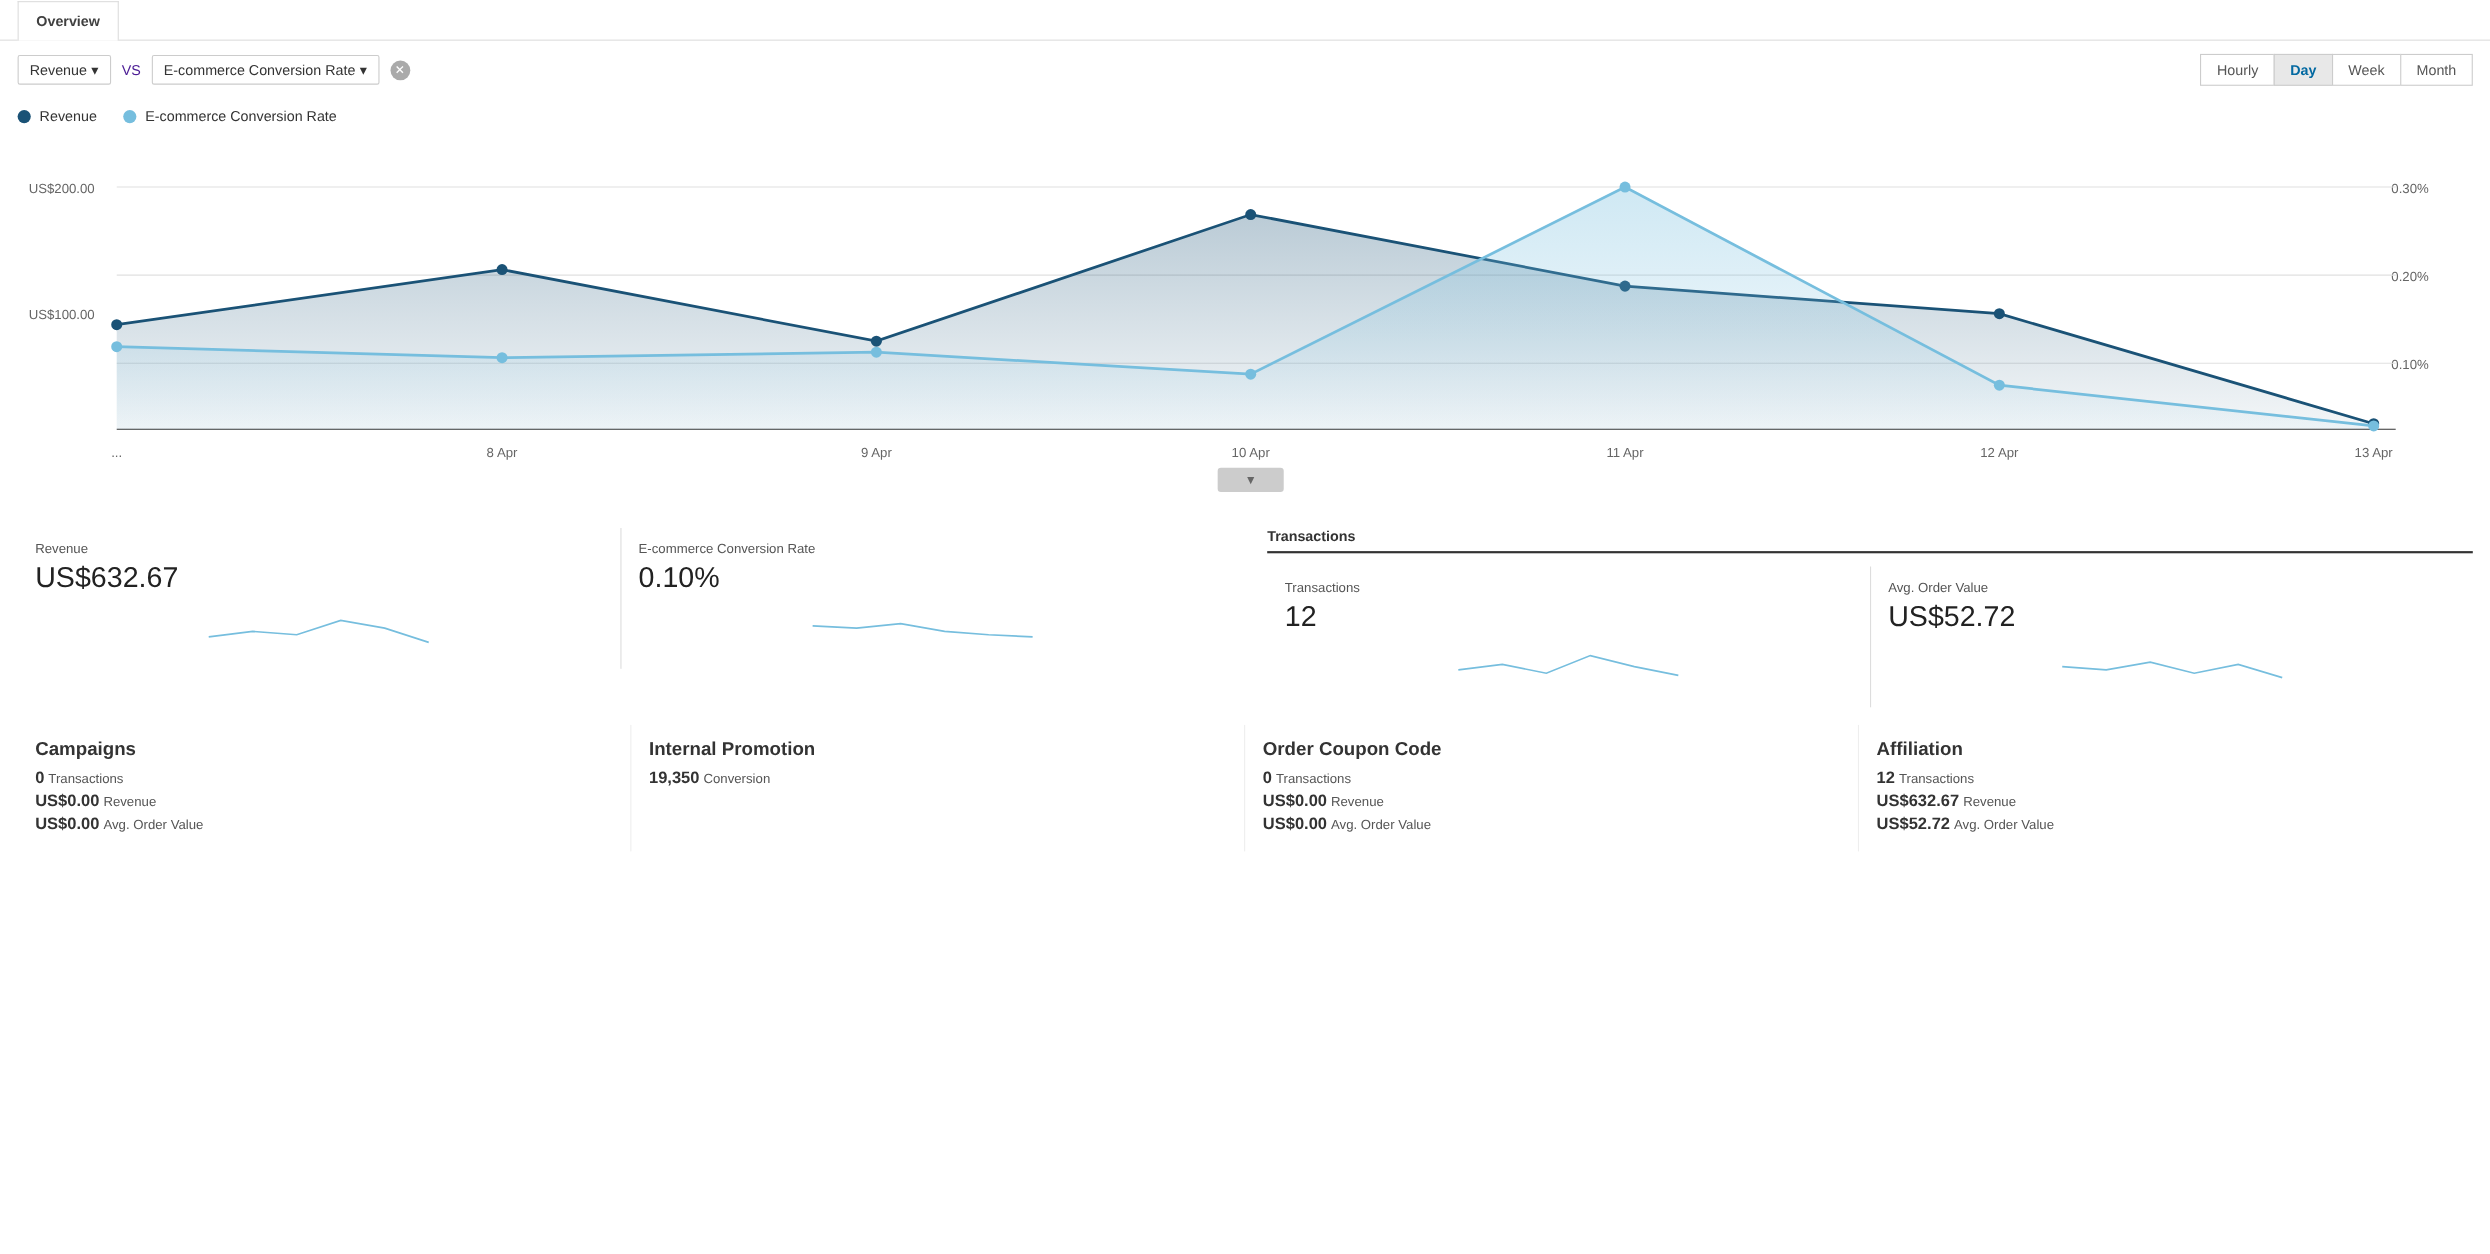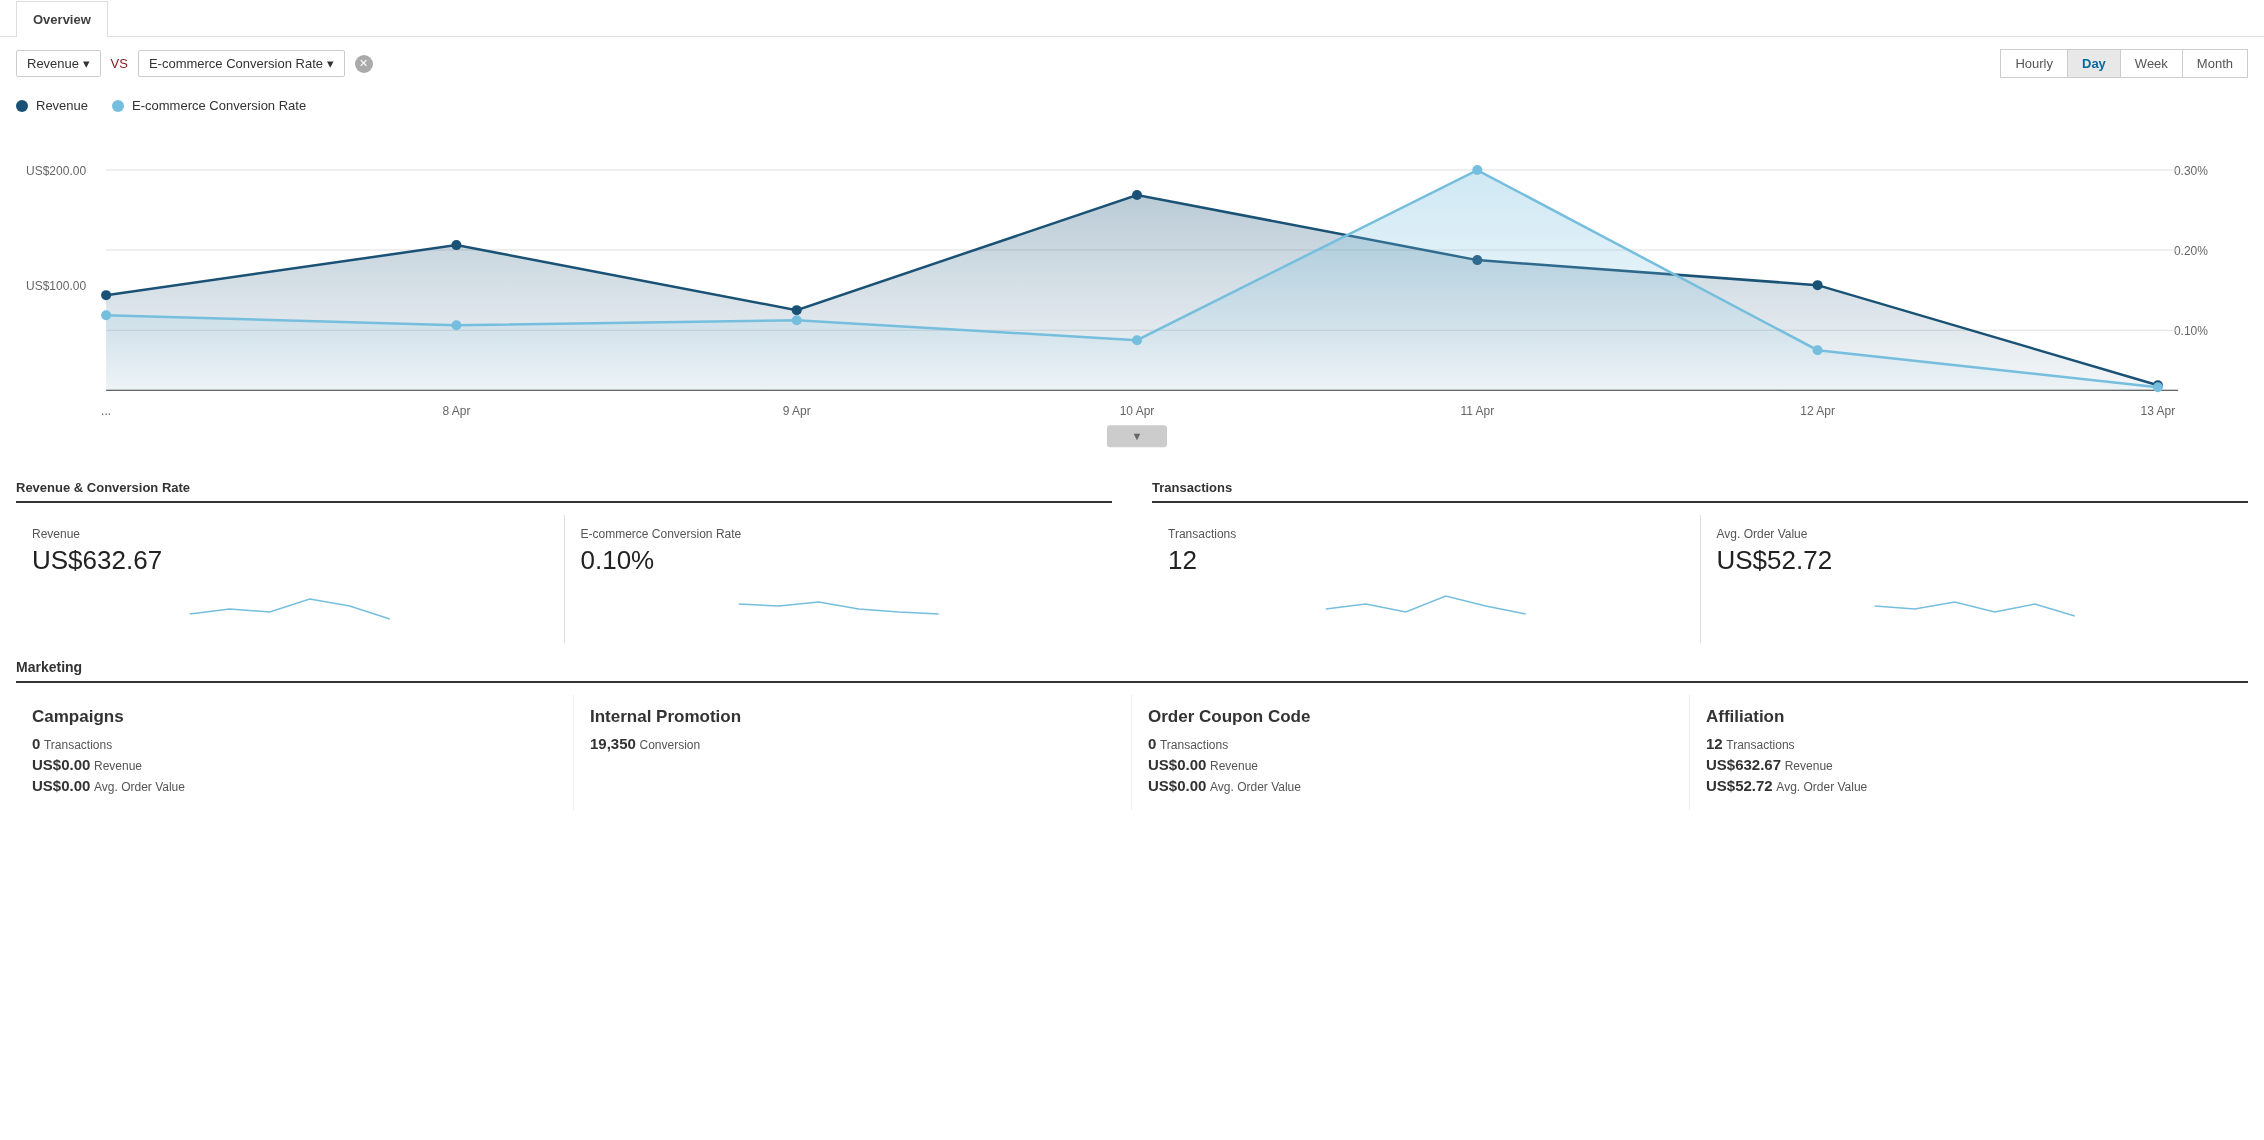--- a/index.html
+++ b/index.html
@@ -8,21 +8,21 @@
     .page-container { padding: 0; background: #fff; }
 
     
     .tab-bar { border-bottom: 1px solid #ddd; padding: 0 16px; display: flex; }
     .tab { padding: 10px 16px; font-size: 13px; cursor: pointer; border: 1px solid #ddd; border-bottom: none; background: #fff; margin-right: -1px; position: relative; top: 1px; font-weight: bold; color: #404040; }
 
     
     .toolbar { display: flex; align-items: center; padding: 12px 16px; gap: 10px; justify-content: space-between; }
     .toolbar-left { display: flex; align-items: center; gap: 10px; }
     .metric-dropdown { display: flex; align-items: center; gap: 4px; border: 1px solid #ccc; padding: 5px 10px; border-radius: 2px; cursor: pointer; font-size: 13px; background: #fff; }
-    .vs-label { font-size: 13px; color: #7f1d1d; }
+    .vs-label { font-size: 13px; color: #4c1d95; }
     .remove-btn { width: 18px; height: 18px; background: #aaa; border-radius: 50%; display: flex; align-items: center; justify-content: center; cursor: pointer; color: #fff; font-size: 11px; }
 
     .time-buttons { display: flex; gap: 0; align-items: flex-end; }
     .time-btn { padding: 6px 14px; border: 1px solid #ccc; background: #fff; cursor: pointer; font-size: 13px; color: #555; margin-left: -1px; }
     .time-btn.active { background: #e8e8e8; font-weight: bold; color: #0369a1; }
 
     
     .legend { display: flex; align-items: center; gap: 24px; padding: 8px 16px 4px; }
     .legend-item { display: flex; align-items: center; gap: 8px; font-size: 13px; }
     .legend-dot { width: 12px; height: 12px; border-radius: 50%; }
@@ -155,21 +155,20 @@
 
       <rect x="1090" y="300" width="60" height="22" rx="3" fill="#ccc"></rect>
       <text x="1120" y="315" font-size="11" fill="#666" text-anchor="middle">▼</text>
     </svg>
   </div>
 
   <div class="stats-section">
     <div style="display: flex; gap: 0;">
 
       <div style="flex: 1; margin-right: 40px;">
-        <div class="stats-group-title">Revenue &amp; Conversion Rate</div>
         <div class="stats-cards">
           <div class="stat-card">
             <div class="stat-label">Revenue</div>
             <div class="stat-value">US$632.67</div>
             <svg class="stat-sparkline" viewBox="0 0 200 40">
               <polyline points="0,30 40,25 80,28 120,15 160,22 200,35" fill="none" stroke="#76bede" stroke-width="1.5"></polyline>
             </svg>
           </div>
           <div class="stat-card">
             <div class="stat-label">E-commerce Conversion Rate</div>
@@ -198,21 +197,20 @@
               <polyline points="0,22 40,25 80,18 120,28 160,20 200,32" fill="none" stroke="#76bede" stroke-width="1.5"></polyline>
             </svg>
           </div>
         </div>
       </div>
 
     </div>
   </div>
 
   <div class="marketing-section">
-    <div class="marketing-title">Marketing</div>
     <div class="marketing-grid">
 
       <div class="marketing-col">
         <div class="marketing-col-title">Campaigns</div>
         <div class="marketing-row">
           <span class="big">0</span>
           <span class="small">Transactions</span>
         </div>
         <div class="marketing-row">
           <span class="big">US$0.00</span>

